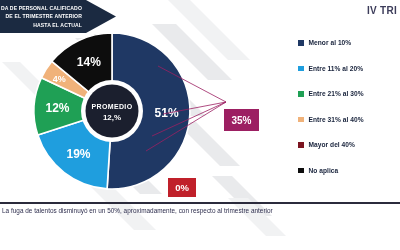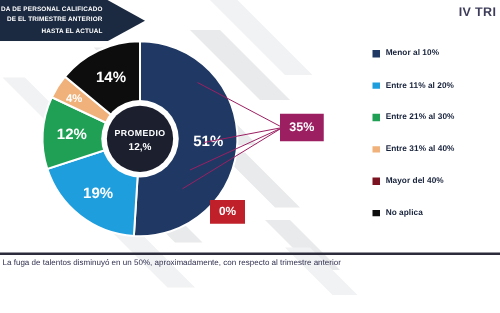--- a/index.html
+++ b/index.html
@@ -40,21 +40,21 @@
 
   .slice-label { font-weight:bold; font-family:"Liberation Sans", sans-serif; }
 
   
   .hub-title { font-size:7px; font-weight:bold; fill:#ffffff; letter-spacing:.35px; }
   .hub-value { font-size:8px; font-weight:bold; fill:#ffffff; }
 
   
   .callout {
     position:absolute; z-index:7; color:#fff; font-weight:bold;
-    display:flex; align-items:center; justify-content:center;
+    display:flex; align-items:center; justify-content:center;margin-top:18px;
   }
   #callout-35 {
     left:224px; top:91px; width:35px; height:22px;
     background:#9c1f62; font-size:10px;
   }
   #callout-0 {
     left:168px; top:160px; width:28px; height:19px;
     background:#c0202a; font-size:9.5px;
   }
 

